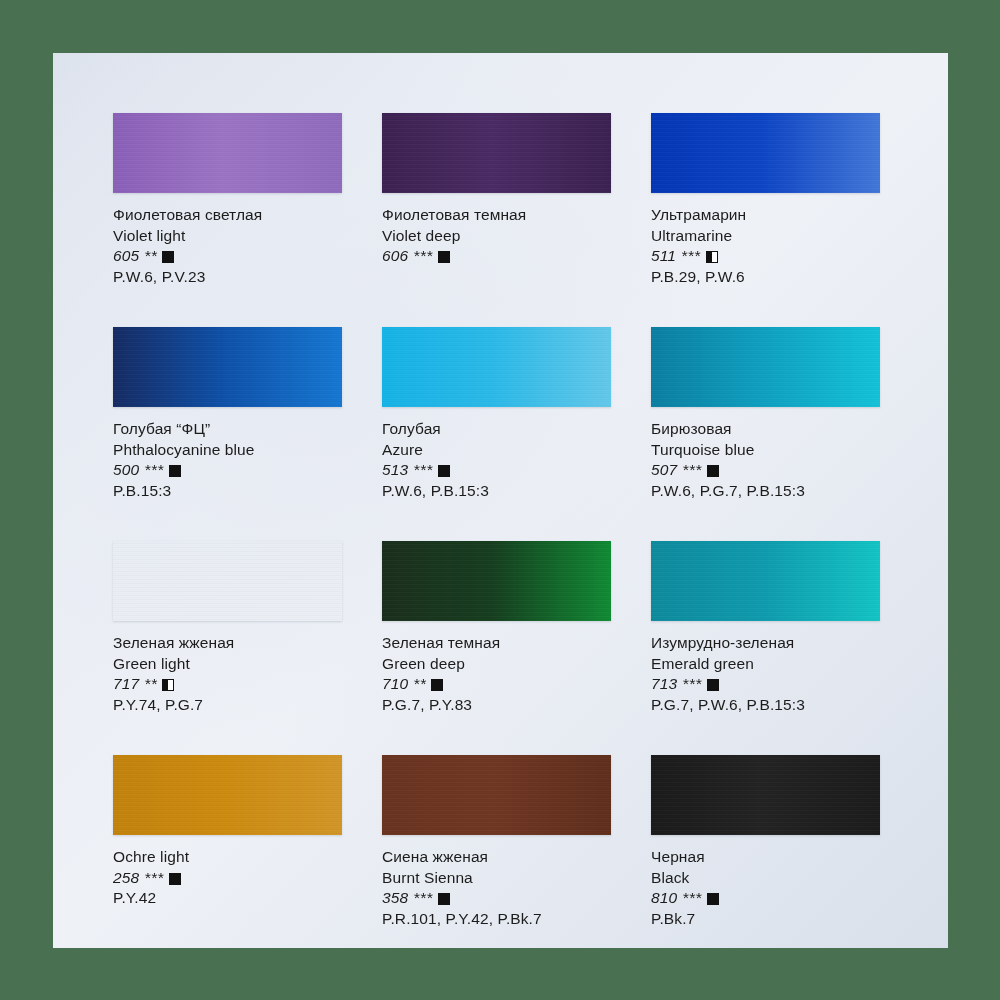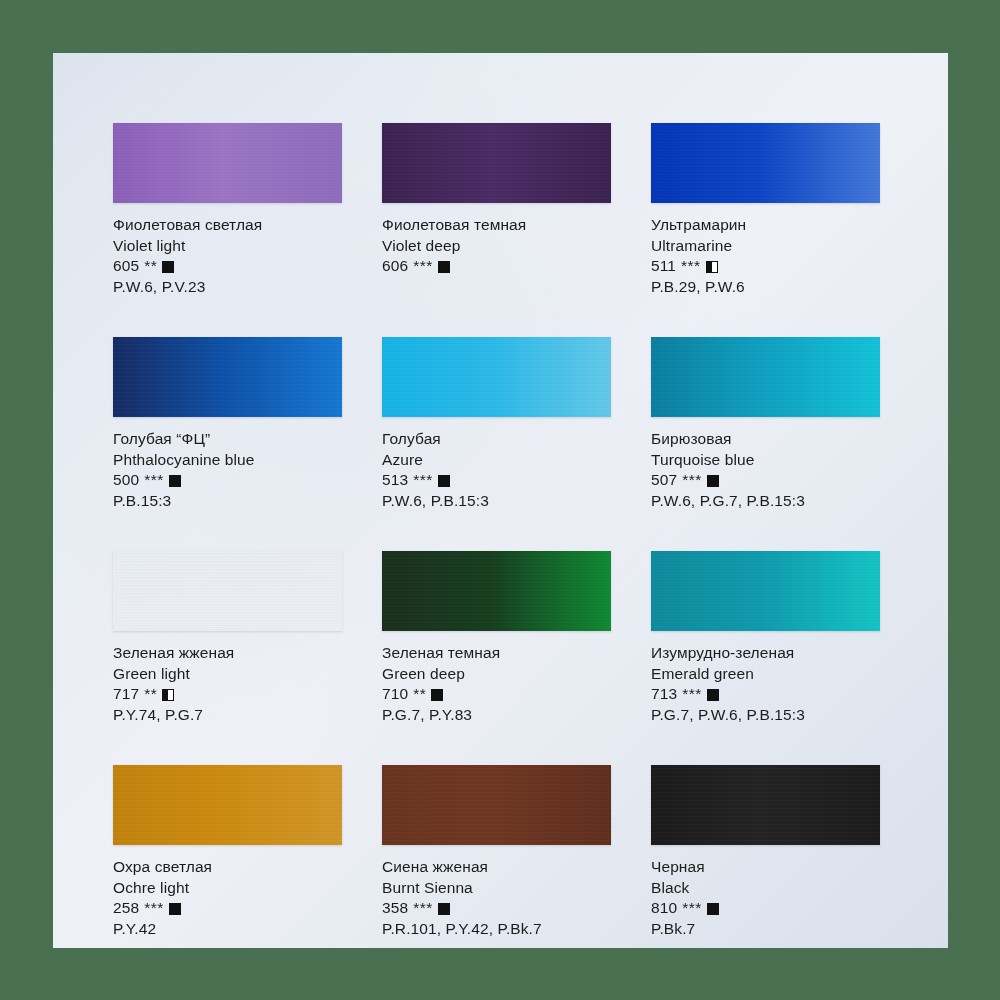--- a/index.html
+++ b/index.html
@@ -21,21 +21,21 @@
     width: 895px;
     height: 895px;
     background:
       radial-gradient(ellipse 70% 60% at 30% 35%, #e6eaf2 0%, rgba(230,234,242,0) 70%),
       linear-gradient(135deg, #dde3ed 0%, #e9edf4 25%, #eef1f6 50%, #e4e9f1 75%, #d9e0ea 100%);
   }
 
   #grid {
     position: absolute;
     left: 60px;
-    top: 70px;
+    top: 60px;
     width: 786px;
     display: grid;
     grid-template-columns: repeat(3, 229px);
     column-gap: 50px;
     row-gap: 28px;
     gap: 40px;
   }
 
   .cell {
     width: 229px;
@@ -74,20 +74,21 @@
   }
   .nm-ru { white-space: nowrap; }
   .nm-en { white-space: nowrap; }
 
   .coderow {
     display: flex;
     align-items: center;
     gap: 5px;
     height: 20.5px;
     white-space: nowrap;
+    font-style: italic;
   }
   .code-num { }
   .stars { letter-spacing: 0.5px; }
 
   .opacity-box {
     display: inline-block;
     width: 12px;
     height: 12px;
     border: 1.5px solid #111;
     box-sizing: border-box;
@@ -238,21 +239,20 @@
             <span class="opacity-box"></span>
           </div>
           <div class="pigments">P.G.7, P.W.6, P.B.15:3</div>
         </div>
       </div>
       <div class="cell">
         <div class="swatch" style="background: linear-gradient(to right, rgb(194, 130, 12) 0%, rgb(204, 139, 15) 48%, rgb(209, 149, 39) 100%);">
           <div class="tex"></div>
         </div>
         <div class="labels">
-          <div class="nm-ru">Охра светлая</div>
           <div class="nm-en">Ochre light</div>
           <div class="coderow">
             <span class="code-num">258</span>
             <span class="stars">***</span>
             <span class="opacity-box"></span>
           </div>
           <div class="pigments">P.Y.42</div>
         </div>
       </div>
       <div class="cell">

